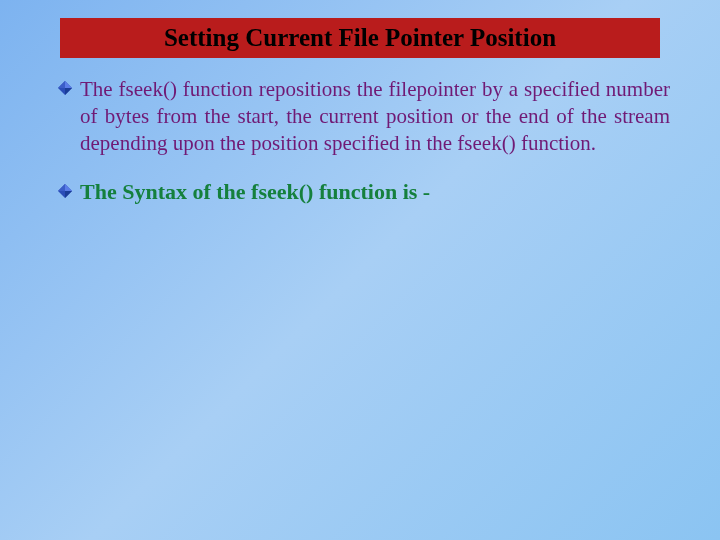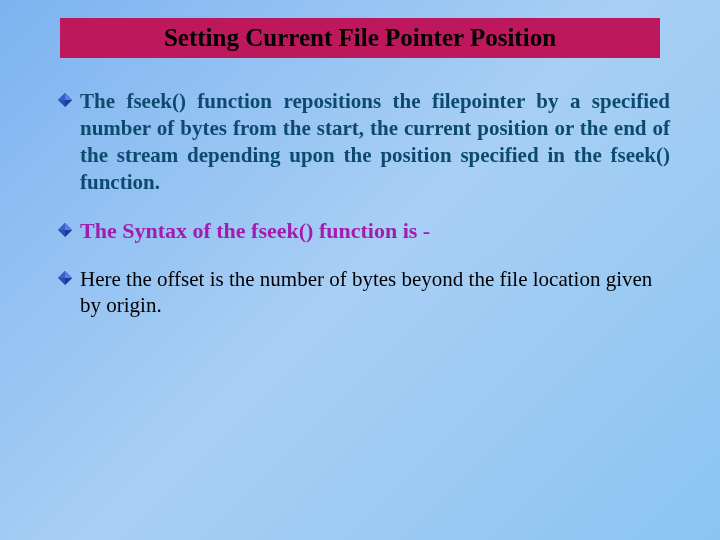--- a/index.html
+++ b/index.html
@@ -6,22 +6,22 @@
     margin: 0;
     padding: 0;
     width: 720px;
     height: 540px;
     background: linear-gradient(135deg, #7db3f0 0%, #a8cff5 50%, #8bc4f2 100%);
     font-family: "Times New Roman", Times, serif;
     overflow: hidden;
     position: relative;
   }
   .title-bar {
-    background: #be185d;
-    margin: 18px 60px 16px 60px;
+    background: #b91c1c;
+    margin: 18px 60px 4px 60px;
     padding: 6px 18px;
     text-align: center;
     font-size: 25px;
     font-weight: bold;
     color: #000;
   }
   .content {
     padding: 14px 50px 0 50px;
   }
   .bullet-block {
@@ -30,31 +30,30 @@
   }
   .bullet-icon {
     position: absolute;
     left: 8px;
     top: 5px;
     width: 14px;
     height: 14px;
   }
   .para {
     font-size: 21px;
-    color: #0c4a6e;
+    color: #701a75;
     text-align: justify;
     line-height: 1.28;
     padding-left: 30px;
     margin: 0;
-    font-weight: bold;
   }
   .para-blue {
     font-size: 22px;
     font-weight: bold;
-    color: #a21caf;
+    color: #15803d;
     padding-left: 30px;
     margin: 0;
   }
   .syntax-wrap {
     text-align: center;
     margin: 34px 0 42px 0;
   }
   .syntax-text {
     font-family: Arial, Helvetica, sans-serif;
     font-weight: 900;
@@ -100,25 +99,14 @@
         <polygon points="7,0 14,7 7,14 0,7" fill="#2a4db8"></polygon>
         <polygon points="7,0 14,7 7,7" fill="#5a7de8"></polygon>
         <polygon points="7,7 0,7 7,0" fill="#3a5dc8"></polygon>
         <polygon points="7,7 14,7 7,14" fill="#1a3d98"></polygon>
       </svg>
     </span>
     <p class="para-blue">The Syntax of the fseek() function is -</p>
   </div>
 
 
-  <div class="bullet-block">
-    <span class="bullet-icon">
-      <svg width="14" height="14" viewBox="0 0 14 14">
-        <polygon points="7,0 14,7 7,14 0,7" fill="#2a4db8"></polygon>
-        <polygon points="7,0 14,7 7,7" fill="#5a7de8"></polygon>
-        <polygon points="7,7 0,7 7,0" fill="#3a5dc8"></polygon>
-        <polygon points="7,7 14,7 7,14" fill="#1a3d98"></polygon>
-      </svg>
-    </span>
-    <p class="para-last">Here the offset is the number of bytes beyond the file location given by origin.</p>
-  </div>
 
 </div>
 
 </body></html>

